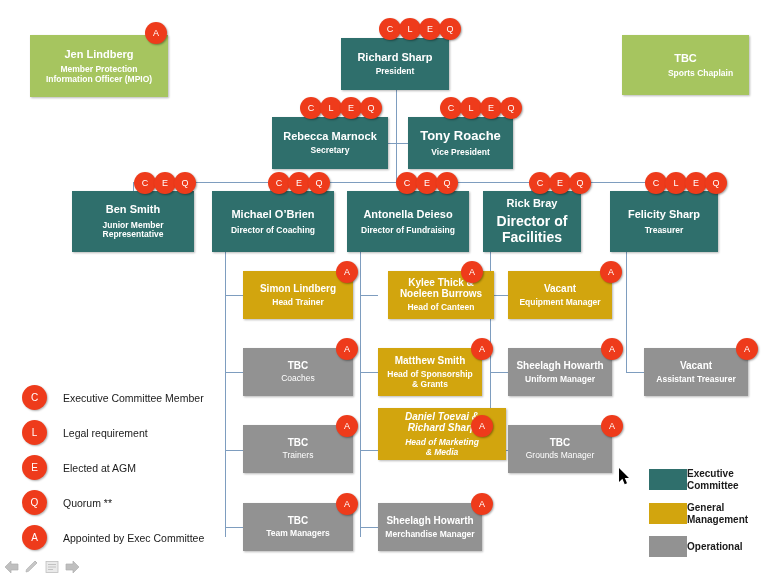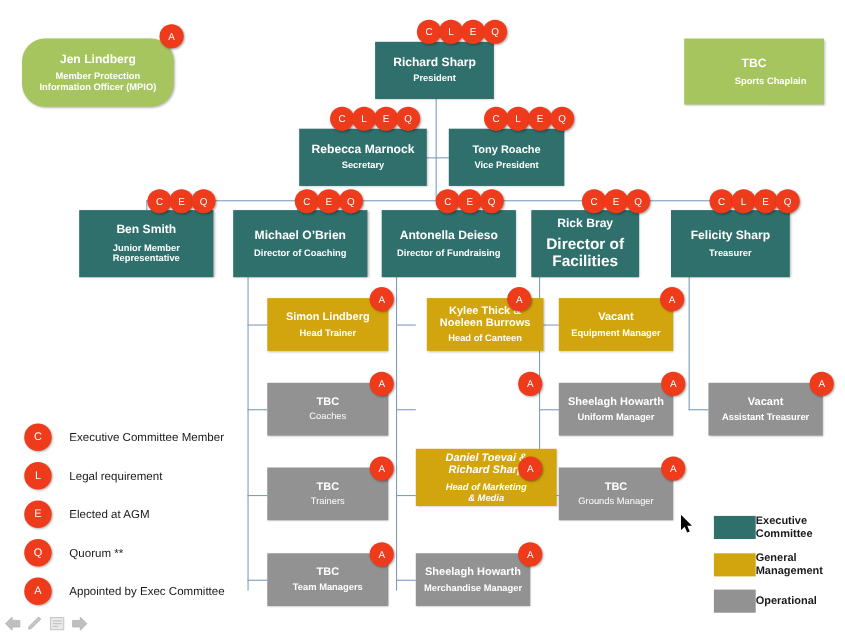--- a/index.html
+++ b/index.html
@@ -103,21 +103,21 @@
   <div class="line hline" style="left:360px;top:527px;width:18px;"></div>
 
   <div class="line vline" style="left:490px;top:252px;height:208px;"></div>
   <div class="line hline" style="left:490px;top:295px;width:18px;"></div>
   <div class="line hline" style="left:490px;top:372px;width:18px;"></div>
   <div class="line hline" style="left:490px;top:450px;width:18px;"></div>
 
   <div class="line vline" style="left:626px;top:252px;height:121px;"></div>
   <div class="line hline" style="left:626px;top:372px;width:18px;"></div>
 
-  <div class="node green" style="left:20px;top:35px;width:138px;height:62px;border-radius:21px;">
+  <div class="node green" style="left:30px;top:35px;width:138px;height:62px;">
     <div class="nm" style="font-size:11px;margin-bottom:5px;">Jen Lindberg</div>
     <div class="rl" style="font-size:8.5px;white-space:pre-line;">Member Protection
 Information Officer (MPIO)</div>
   </div>
   <div class="badges" style="left:145px;top:22px;">
     <div class="badge">A</div>
   </div>
 
   <div class="node green" style="left:622px;top:35px;width:127px;height:60px;">
     <div class="nm" style="font-size:11px;margin-bottom:5px;">TBC</div>
@@ -140,21 +140,21 @@
     <div class="rl" style="font-size:8.5px;white-space:pre-line;">Secretary</div>
   </div>
   <div class="badges" style="left:300px;top:97px;">
     <div class="badge">C</div>
     <div class="badge">L</div>
     <div class="badge">E</div>
     <div class="badge">Q</div>
   </div>
 
   <div class="node teal" style="left:408px;top:117px;width:105px;height:52px;">
-    <div class="nm" style="font-size:10px;margin-bottom:4px;">Tony Roache</div>
+    <div class="nm" style="font-size:13px;margin-bottom:4px;">Tony Roache</div>
     <div class="rl" style="font-size:8.5px;white-space:pre-line;">Vice President</div>
   </div>
   <div class="badges" style="left:440px;top:97px;">
     <div class="badge">C</div>
     <div class="badge">L</div>
     <div class="badge">E</div>
     <div class="badge">Q</div>
   </div>
 
   <div class="node teal" style="left:72px;top:191px;width:122px;height:61px;">
@@ -236,20 +236,25 @@
   </div>
 
   <div class="node gray" style="left:243px;top:348px;width:110px;height:48px;">
     <div class="nm" style="font-size:10px;margin-bottom:3px;white-space:pre-line;">TBC</div>
     <div class="rl" style="font-size:8.5px;white-space:pre-line;font-weight:normal;">Coaches</div>
   </div>
   <div class="badges" style="left:336px;top:338px;">
     <div class="badge">A</div>
   </div>
 
+  <div class="node gold" style="left:378px;top:348px;width:104px;height:48px;">
+    <div class="nm" style="font-size:10px;margin-bottom:4px;white-space:pre-line;">Matthew Smith</div>
+    <div class="rl" style="font-size:8.5px;white-space:pre-line;">Head of Sponsorship
+&amp; Grants</div>
+  </div>
   <div class="badges" style="left:471px;top:338px;">
     <div class="badge">A</div>
   </div>
 
   <div class="node gray" style="left:508px;top:348px;width:104px;height:48px;">
     <div class="nm" style="font-size:10px;margin-bottom:4px;white-space:pre-line;">Sheelagh Howarth</div>
     <div class="rl" style="font-size:8.5px;white-space:pre-line;">Uniform Manager</div>
   </div>
   <div class="badges" style="left:601px;top:338px;">
     <div class="badge">A</div>

